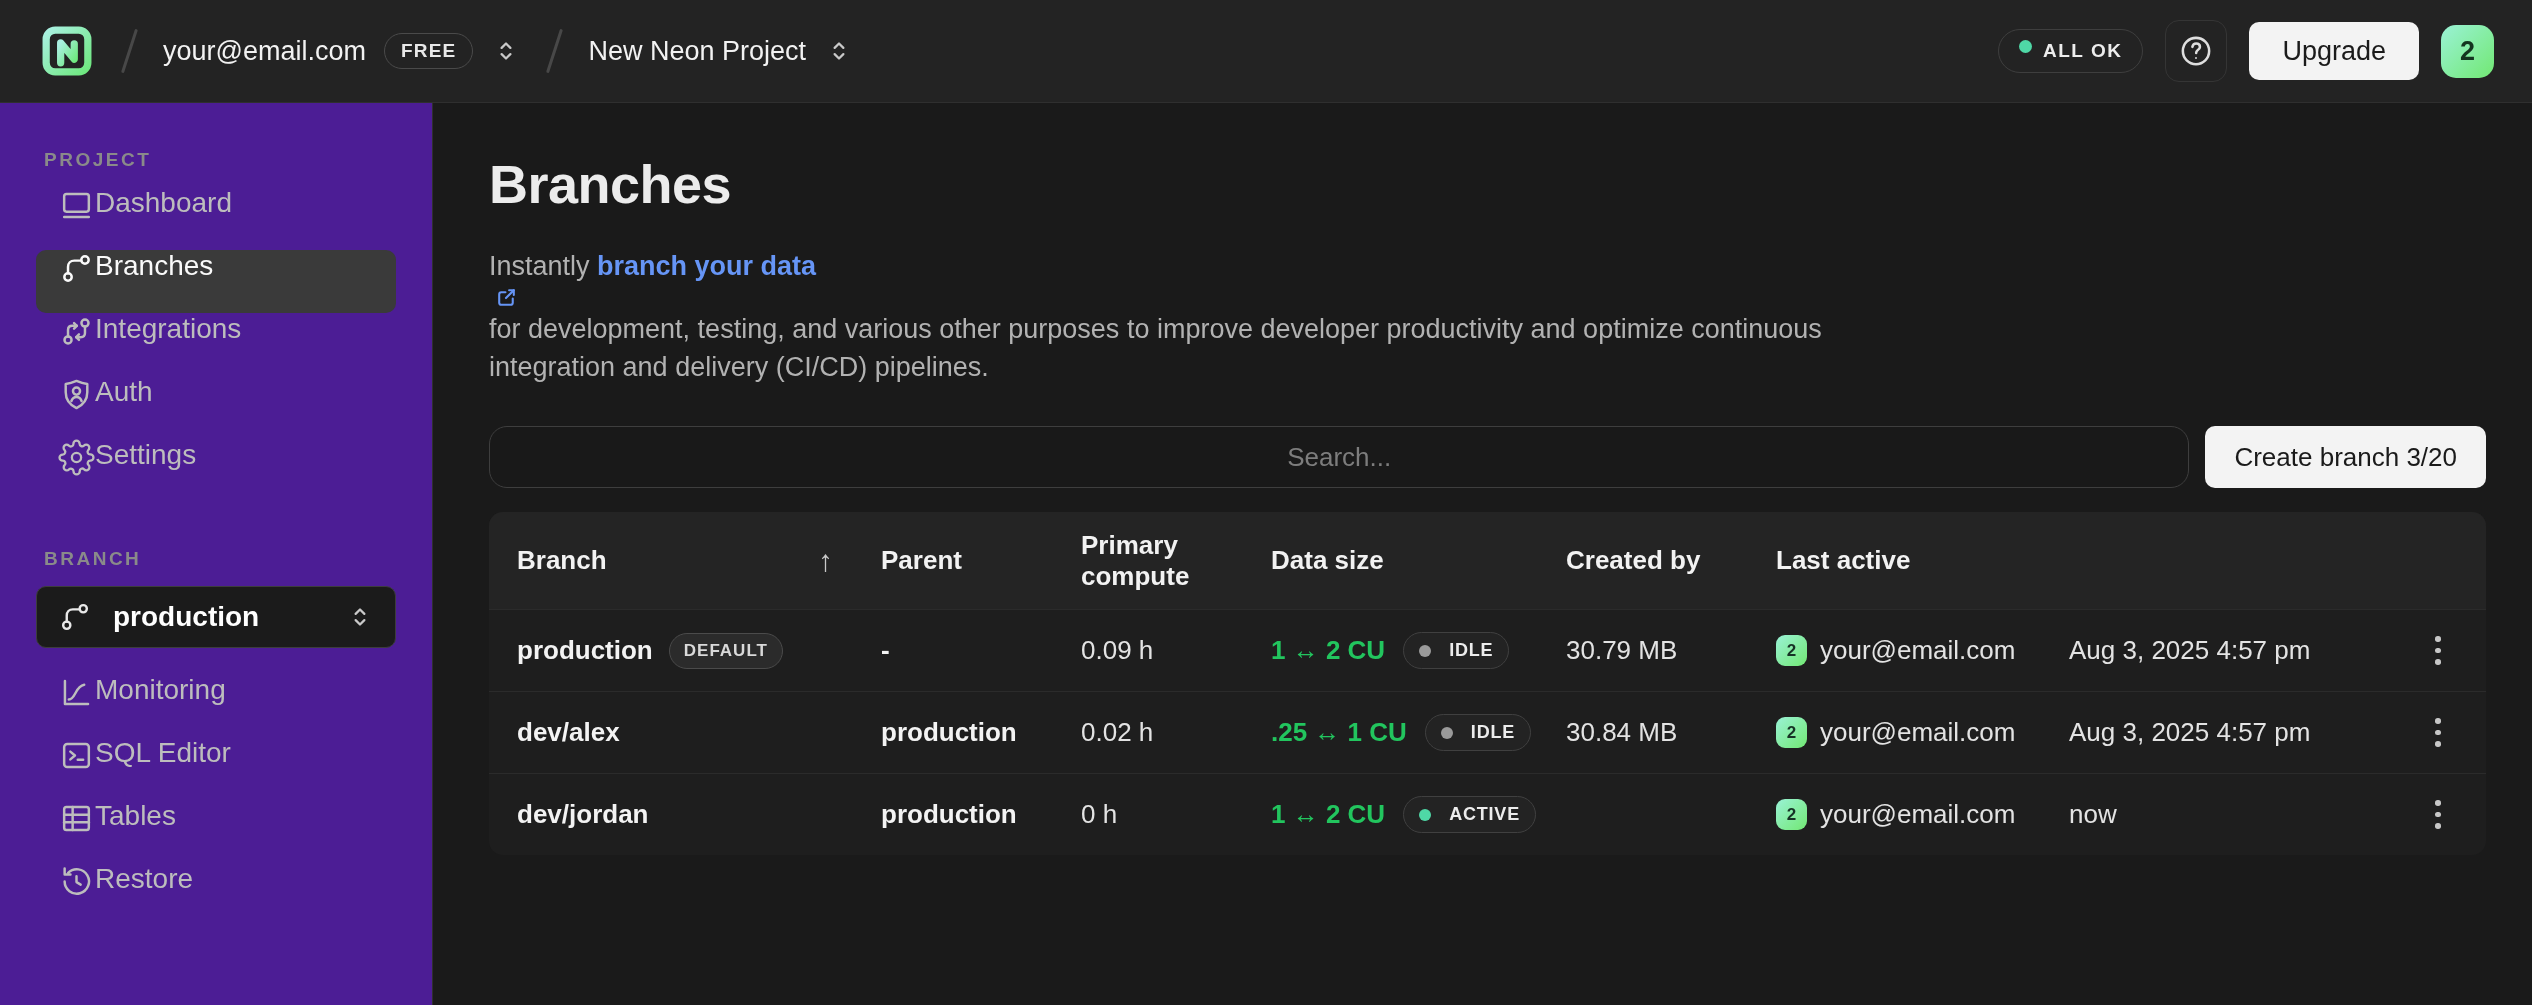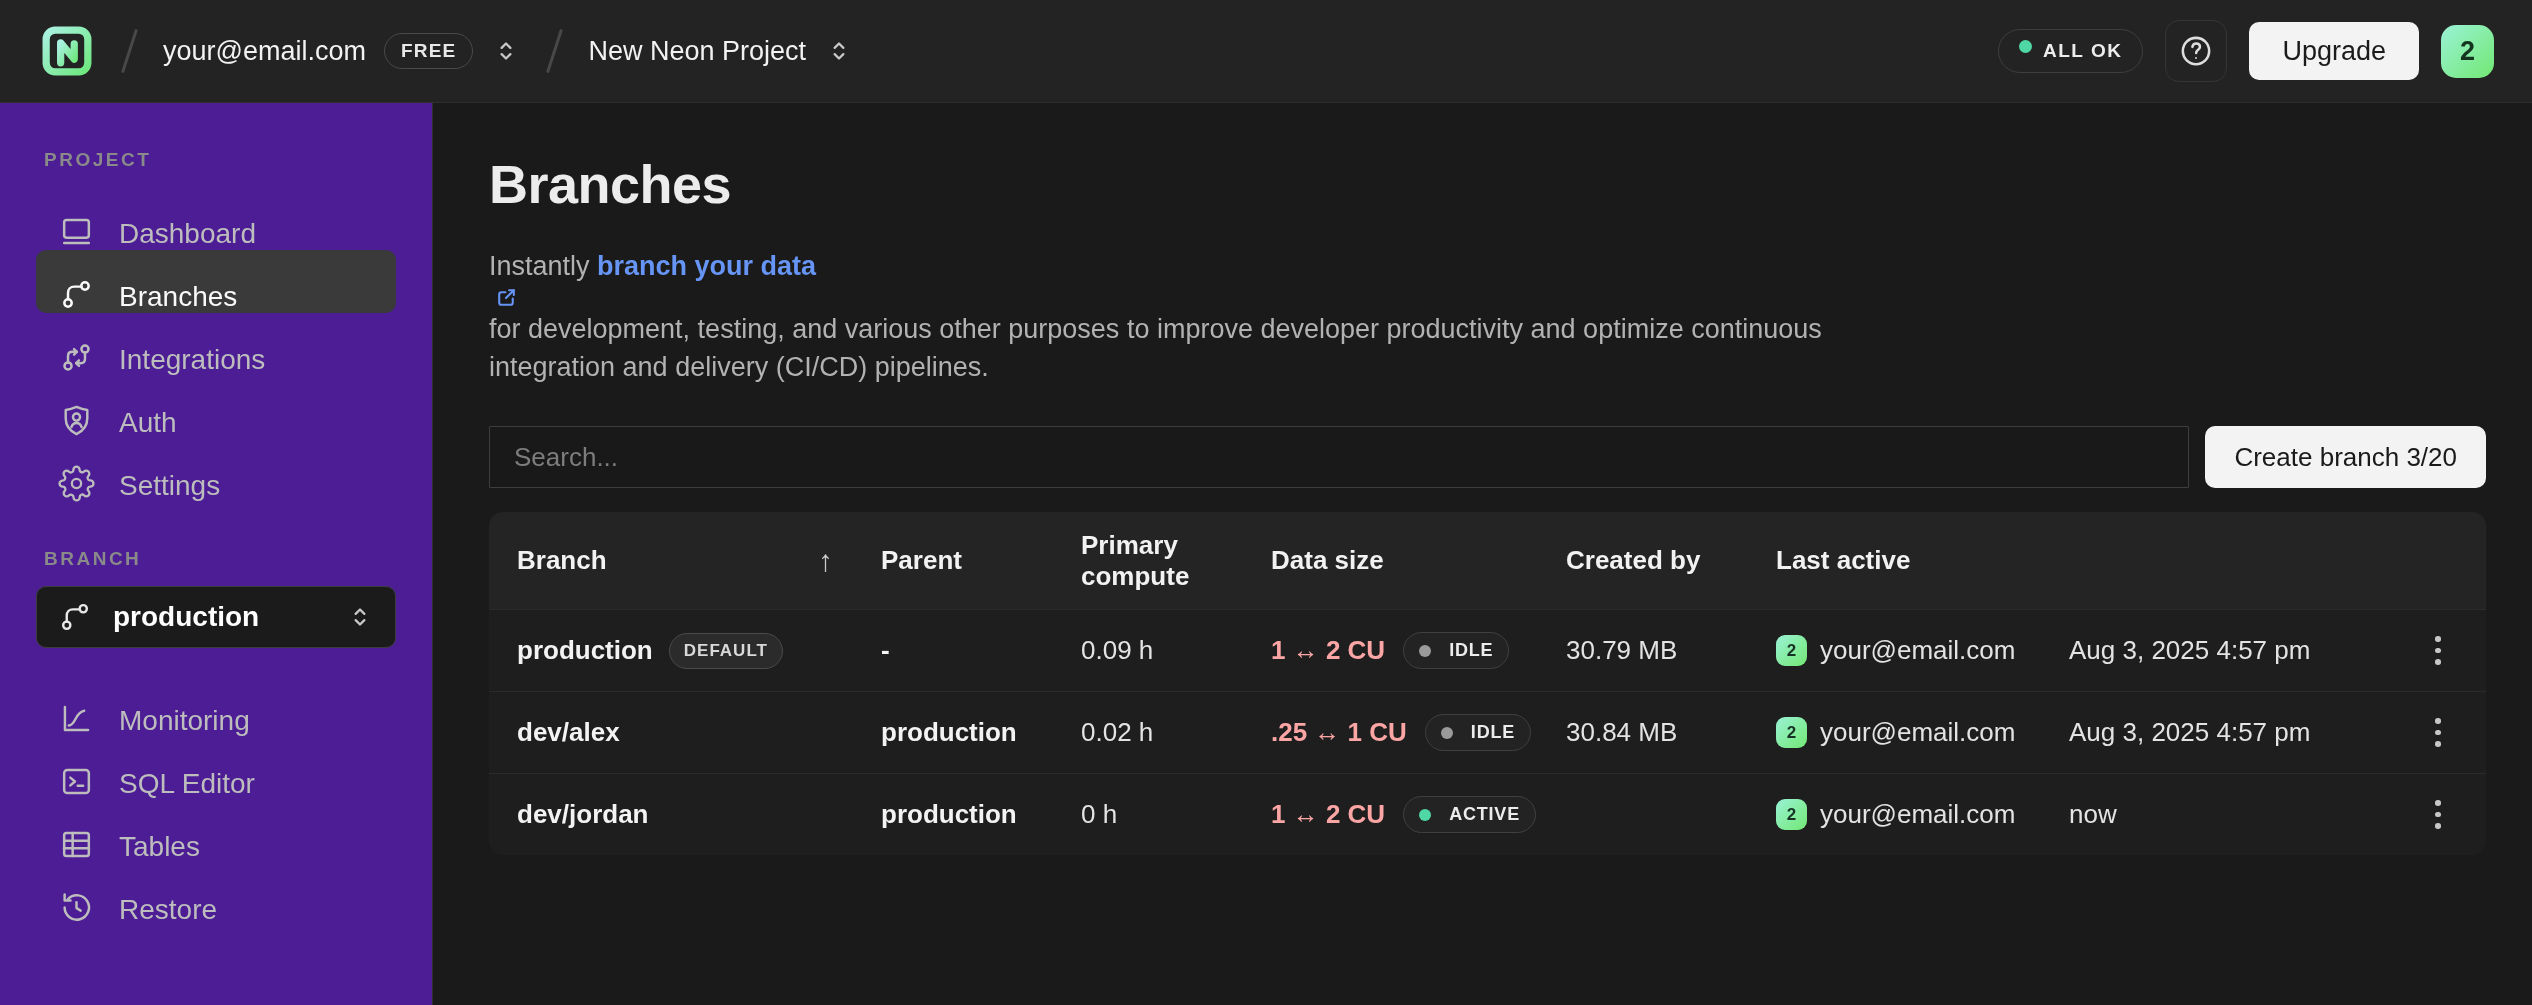--- a/index.html
+++ b/index.html
@@ -27,61 +27,61 @@
               display:flex; align-items:center; justify-content:center; color:#dedede; cursor:pointer; }
   .upgrade-btn { height:58px; padding:0 33px; background:#f3f3f3; color:#1b1b1b; border:none; border-radius:10px;
                  font-size:27px; font-weight:500; font-family:inherit; cursor:pointer; }
   .avatar-lg { width:53px; height:53px; border-radius:15px; background:linear-gradient(135deg,#9af2d6 0%,#72e873 100%);
                display:flex; align-items:center; justify-content:center; font-size:27px; font-weight:700; color:#14341f; cursor:pointer; }
 
   
   .body-row { flex:1; display:flex; min-height:0; }
   .sidebar { width:433px; flex:0 0 433px; background:#4c1d95; border-right:1px solid #2f2f2f; padding:0 36px; }
   .section-label { margin:46px 0 16px 8px; font-size:19px; font-weight:700; letter-spacing:2.5px; color:#8a8a8a; }
-  .nav-item { height:63px; display:flex; align-items:flex-end; gap:24px; padding:0 22px; border-radius:10px;
+  .nav-item { height:63px; display:flex; align-items:flex-start; padding:0 22px; border-radius:10px;
               color:#bdbdbd; font-size:28px; cursor:pointer; }
   .nav-item .nico { width:37px; height:37px; flex:0 0 37px; }
   .nav-item.selected { background:#3a3a3a; color:#fafafa; }
   .branch-select { height:62px; border:1px solid #3d3d3d; background:#1b1b1b; border-radius:10px;
                    display:flex; align-items:center; gap:20px; padding:0 20px; margin-bottom:26px;
                    color:#fff; cursor:pointer; }
   .branch-select .nico { width:36px; height:36px; color:#e8e8e8; }
   .branch-select .val { font-size:28px; font-weight:700; }
   .branch-select .updown { margin-left:auto; }
 
   
   .main { flex:1; padding:0 46px 0 56px; min-width:0; }
   .page-title { margin-top:50px; font-size:54px; font-weight:700; letter-spacing:-0.5px; color:#ececec; }
   .page-desc { margin-top:32px; max-width:1445px; font-size:27px; line-height:38px; color:#b2b2b2; }
   .page-desc a { color:#6695f6; font-weight:700; text-decoration:none; white-space:nowrap; }
   .ext-ico { width:25px; height:25px; vertical-align:-3px; margin-left:5px; }
   .toolbar { margin-top:40px; display:flex; gap:16px; }
-  .search-input { flex:1; height:62px; background:#191919; border:1px solid #3e3e3e; border-radius:1px;
-                  padding:0 24px; color:#e5e5e5; font-size:26px; font-family:inherit; outline:none; }
+  .search-input { flex:1; height:62px; background:#191919; border:1px solid #3e3e3e; border-radius:18px;
+                  padding:0 24px; color:#e5e5e5; font-size:26px; font-family:inherit; outline:none;text-align:center; }
   .search-input::placeholder { color:#7d7d7d; }
   .create-btn { height:62px; padding:0 29px; background:#f3f3f3; color:#1a1a1a; border:none; border-radius:10px;
                 font-size:26px; font-weight:500; font-family:inherit; white-space:nowrap; cursor:pointer; }
 
   
   .table-panel { margin-top:24px; border-radius:14px; overflow:hidden; background:#1e1e1e; }
   .t-row { display:grid; grid-template-columns:364px 200px 190px 295px 210px 293px 1fr 96px;
            align-items:center; padding-left:28px; }
   .t-row.head { height:97px; background:#242424; }
   .t-row.body { height:82px; border-top:1px solid #2b2b2b; cursor:pointer; }
   .th { font-size:26px; font-weight:700; color:#f2f2f2; }
   .th-branch { display:flex; align-items:center; justify-content:space-between; padding-right:48px; }
   .sort { font-size:30px; font-weight:400; color:#c9c9c9; cursor:pointer; }
   .th-wrap { display:inline-block; width:140px; line-height:31px; }
   .cell { font-size:26px; color:#e3e3e3; }
   .branch-cell { display:flex; align-items:center; gap:16px; }
   .bname, .parent { font-weight:700; color:#f3f3f3; }
   .badge-default { font-size:17px; font-weight:700; letter-spacing:1px; color:#d9d9d9; background:#2b2b2b;
                    border:1px solid #4b4b4b; border-radius:999px; padding:7px 14px; }
   .pc-cell { display:flex; align-items:center; gap:18px; }
-  .cu { color:#fca5a5; font-weight:600; cursor:pointer; }
+  .cu { color:#22c55e; font-weight:600; cursor:pointer; }
   .state-pill { display:inline-flex; align-items:center; gap:18px; background:#232323; border:1px solid #404040;
                 border-radius:999px; padding:7px 15px; }
   .state-pill .sdot { width:12px; height:12px; border-radius:50%; background:#9a9a9a; }
   .state-pill.active .sdot { background:#4fd8a6; }
   .state-pill .stxt { font-size:18px; font-weight:700; letter-spacing:0.8px; color:#ececec; }
   .created-cell { display:flex; align-items:center; gap:13px; }
   .avatar-sm { width:31px; height:31px; border-radius:9px; background:linear-gradient(135deg,#9af2d6 0%,#72e873 100%);
                display:flex; align-items:center; justify-content:center; font-size:17px; font-weight:700; color:#173326; }
   .kebab { display:flex; flex-direction:column; gap:6px; align-items:center; justify-self:center; padding:10px; cursor:pointer; }
   .kebab i { width:5.5px; height:5.5px; border-radius:50%; background:#c7c7c7; }

